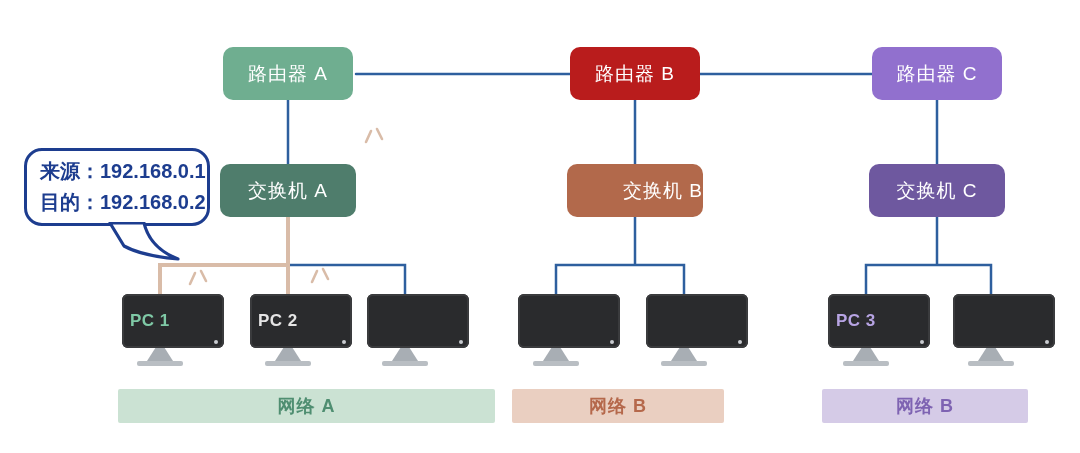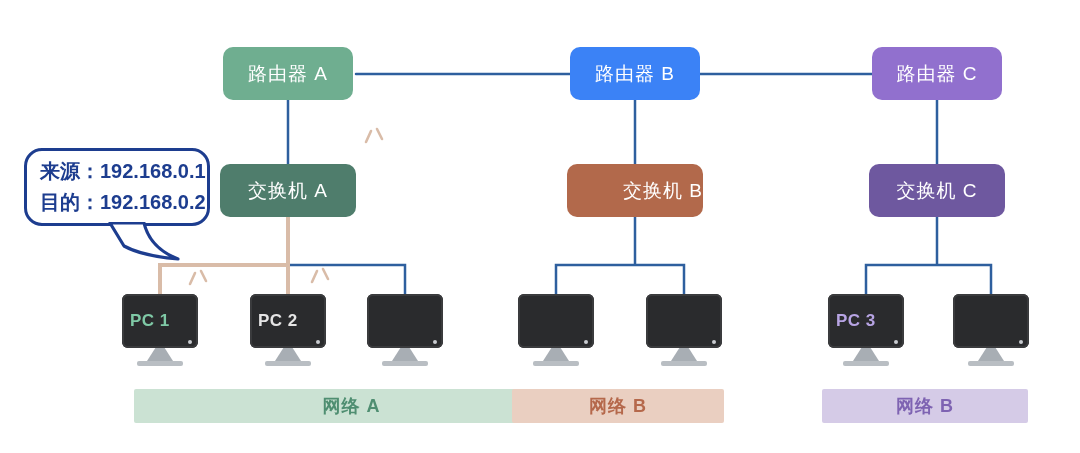--- a/index.html
+++ b/index.html
@@ -10,21 +10,21 @@
   #wires{position:absolute;left:0;top:0;z-index:1;}
   .node{
     position:absolute;z-index:2;display:flex;align-items:center;justify-content:center;
     color:#ffffff;font-weight:normal;font-size:19px;border-radius:10px;letter-spacing:1px;
   }
   .router{width:130px;height:53px;top:47px;}
   .switch{width:136px;height:53px;top:164px;}
   .pc{position:absolute;top:294px;width:76px;z-index:2;}
   .screen{
     position:relative;width:76px;height:54px;background:#2a2b2d;
-    border-radius:6px;box-shadow:inset 0 0 0 2px #3a3b3d;
+    border-radius:6px;box-shadow:inset 0 0 0 2px #3a3b3d;padding-left:26px;
   }
   .pc-label{
     position:absolute;left:8px;top:50%;transform:translateY(-50%);
     font-weight:bold;font-size:17px;letter-spacing:.5px;
   }
   .cam-dot{position:absolute;right:6px;bottom:4px;width:4px;height:4px;border-radius:50%;background:#c9ccd0;}
   .stand{width:26px;height:13px;margin:0 auto;background:#a8aeb4;
     -webkit-clip-path:polygon(32% 0,68% 0,100% 100%,0 100%);clip-path:polygon(32% 0,68% 0,100% 100%,0 100%);}
   .base{width:46px;height:5px;margin:0 auto;background:#b9bec3;border-radius:2px;}
   .band{
@@ -57,21 +57,21 @@
       <path d="M937,217 V265 M866,294 V265 H991 V294"></path>
     </g>
     <g fill="none" stroke-width="4" stroke-linecap="round" style="stroke: rgb(217, 188, 168);">
       <path d="M288,217 V294 M288,265 H160 V294"></path>
     </g>
   </svg>
 
   <div class="node router" style="left: 223px; background-color: rgb(111, 174, 144);">
     <span>路由器 A</span>
   </div>
-  <div class="node router" style="left: 570px; background-color: #3b82f6;">
+  <div class="node router" style="left: 570px; background-color: #b91c1c;">
     <span>路由器 B</span>
   </div>
   <div class="node router" style="left: 872px; background-color: rgb(145, 112, 206); justify-content: center;">
     <span>路由器 C</span>
   </div>
 
   <div class="node switch" style="left: 220px; background-color: rgb(79, 125, 108);">
     <span>交换机 A</span>
   </div>
   <div class="node switch" style="left: 567px; background-color: rgb(178, 105, 75); justify-content: flex-end;">
@@ -133,21 +133,21 @@
   </div>
   <div class="pc" style="left:953px">
     <div class="screen">
       <span class="pc-label"></span>
       <span class="cam-dot"></span>
     </div>
     <div class="stand"></div>
     <div class="base"></div>
   </div>
 
-  <div class="band" style="left: 134px; width: 377px; background-color: rgb(203, 226, 211); padding-left: 29px;">
+  <div class="band" style="left: 118px; width: 377px; background-color: rgb(203, 226, 211);">
     <span style="color: rgb(79, 142, 113);">网络 A</span>
   </div>
   <div class="band" style="left: 512px; width: 212px; background-color: rgb(234, 207, 193);">
     <span style="color: rgb(181, 104, 75);">网络 B</span>
   </div>
   <div class="band" style="left: 822px; width: 206px; background-color: rgb(213, 203, 231);">
     <span style="color: rgb(126, 99, 178);">网络 B</span>
   </div>
 
   <div id="callout" style="color: rgb(29, 61, 143);">

